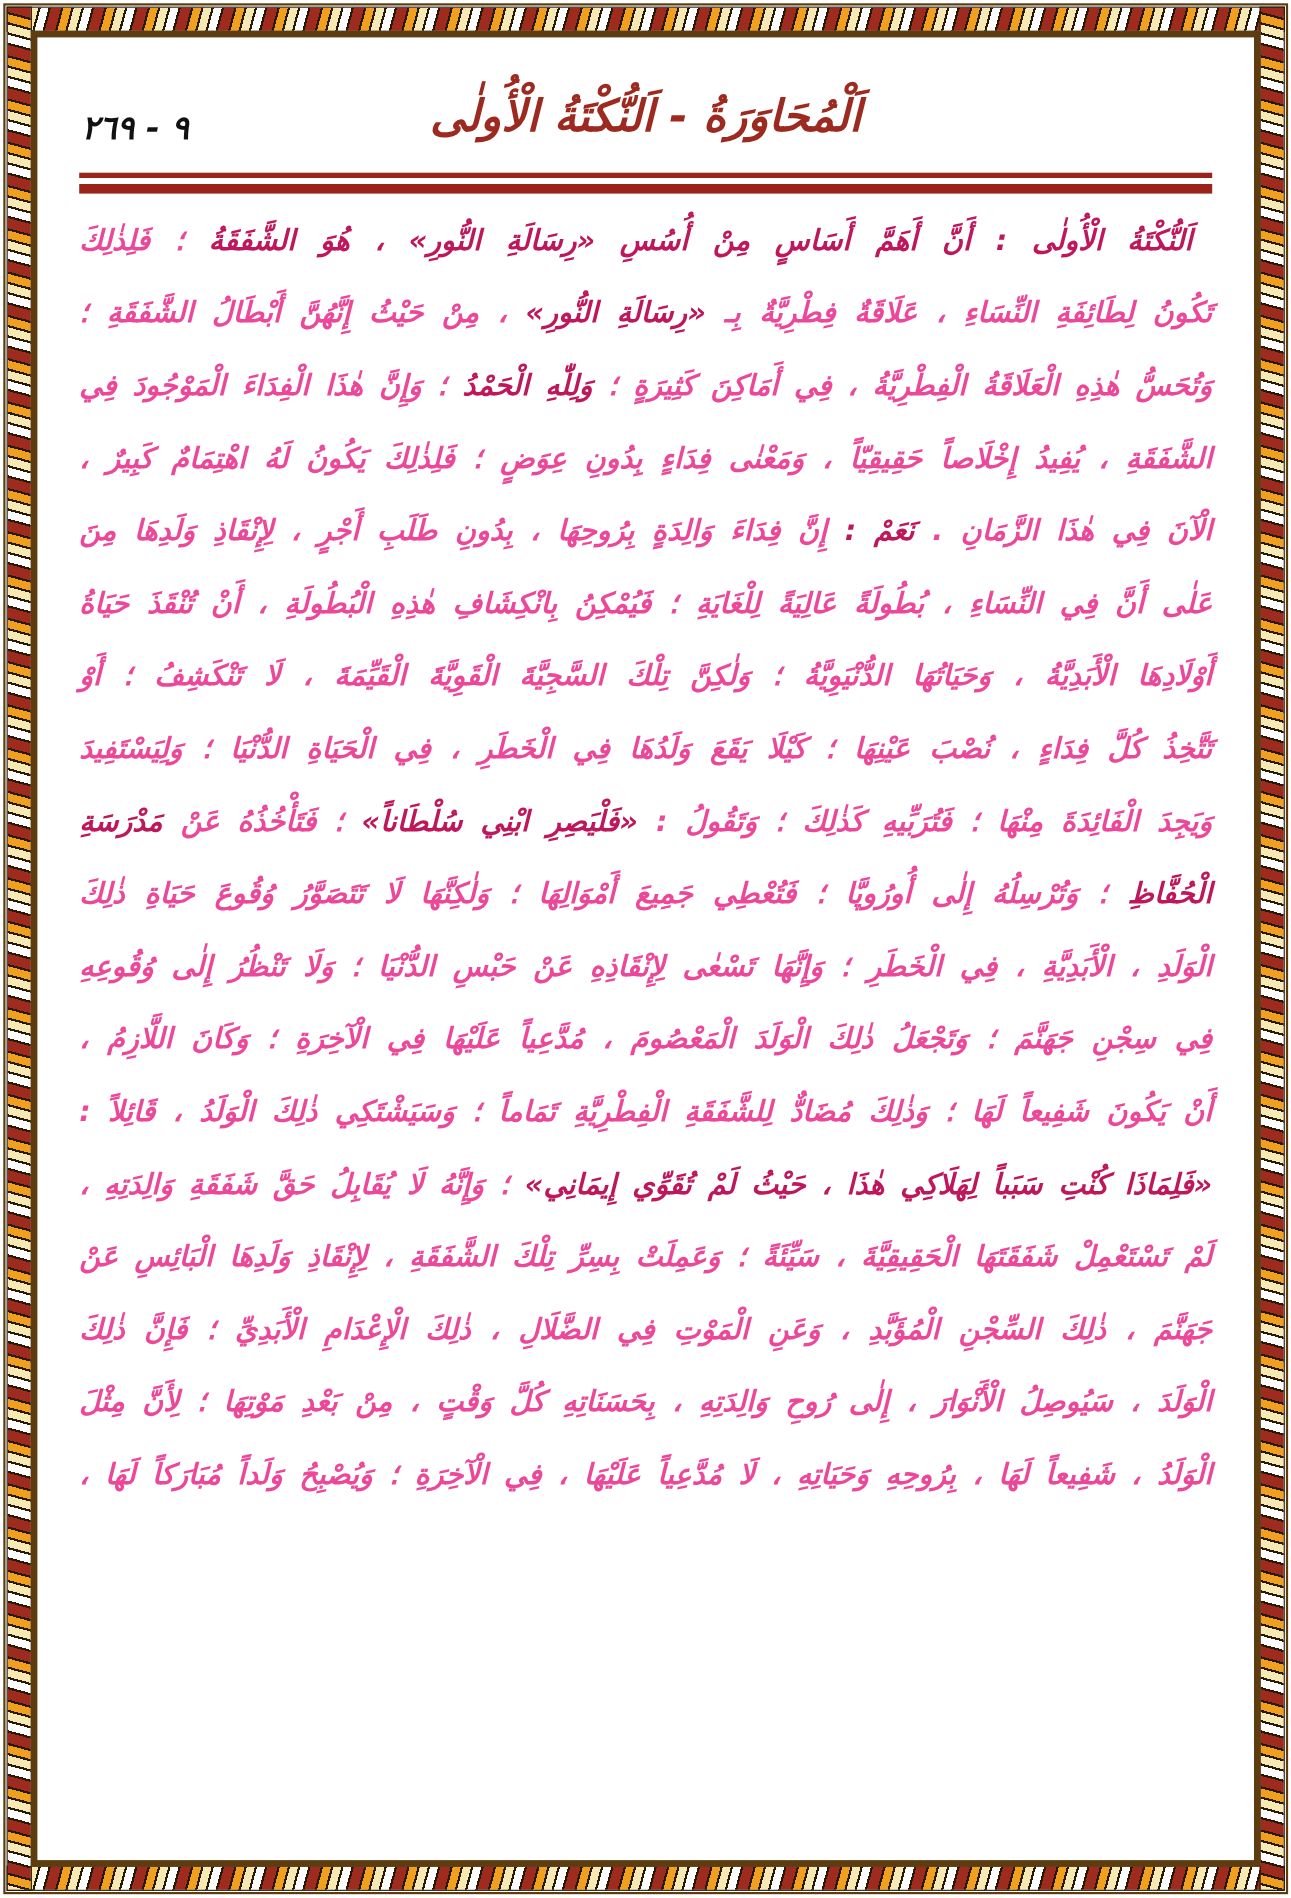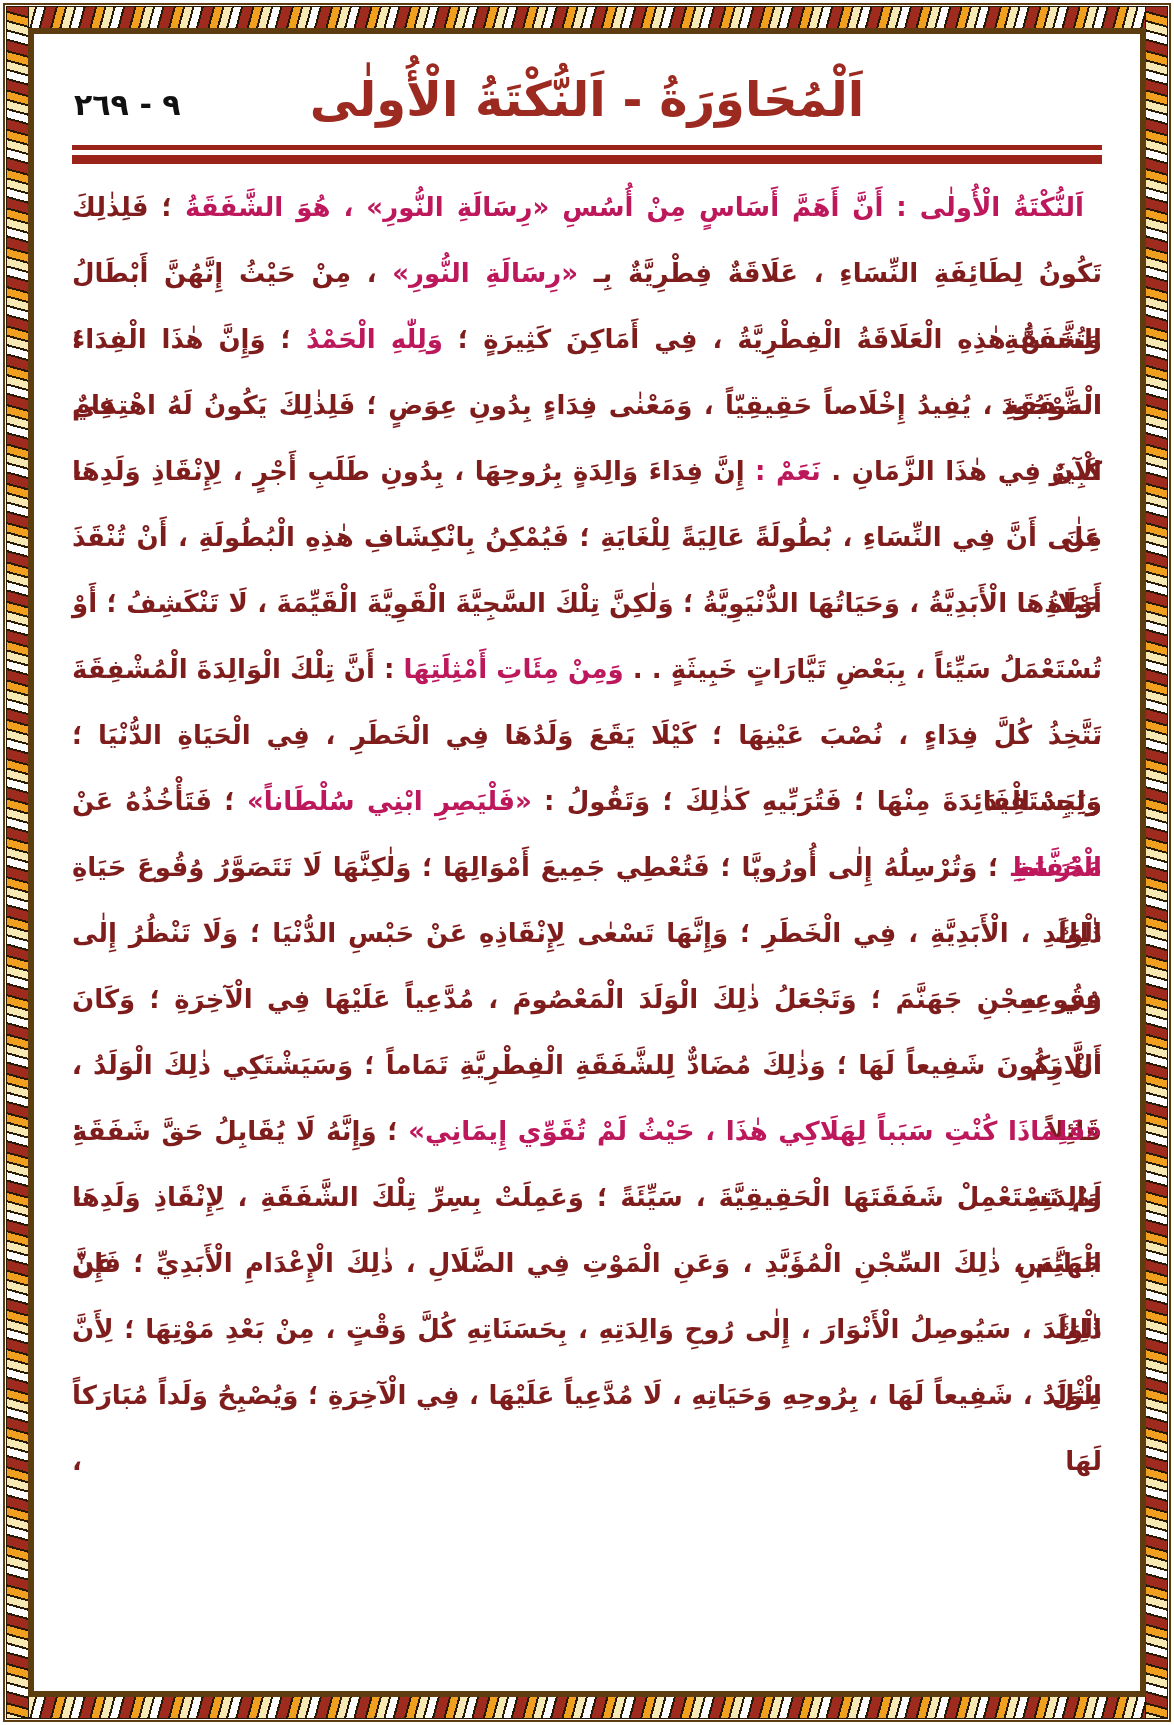--- a/index.html
+++ b/index.html
@@ -24,45 +24,45 @@
       #f0a01e 11px 18px,#261905 18px 20px,
       #f6e9b4 20px 27px,#261905 27px 29px,
       #ffffff 29px 36px,#261905 36px 38px);}
   .band-left{left:6px;}
   .band-right{right:6px;}
   .frame-inner-line{position:absolute;inset:28px;border:6px solid #5d3c10;pointer-events:none;}
 
   
   .content{
     position:absolute;inset:35px;direction:rtl;
-    padding:0 37px;box-sizing:border-box;
+    padding:12px 37px;box-sizing:border-box;font-style:italic;
   }
   .header{position:relative;height:78px;margin-top:26px;}
   .page-number{
     position:absolute;left:2px;top:26px;
     font-size:30px;font-weight:bold;color:#111111;direction:rtl;
   }
   .page-title{
-    text-align:center;font-size:48px;font-weight:bold;color:#9c2a20;
+    text-align:center;font-size:40px;font-weight:bold;color:#9c2a20;
     padding-top:10px;letter-spacing:0px;
   }
   .double-rule{
     height:19px;margin-top:6px;
     background:linear-gradient(#9a231a 0 5px,#ffffff 5px 10px,#9a231a 10px 19px);
   }
   .body-text{margin-top:10px;}
   .line{
     direction:rtl;unicode-bidi:embed;
     font-size:26px;font-weight:bold;line-height:66px;height:66px;
     color:#1b1b1b;
     text-align:justify;text-align-last:justify;
     white-space:normal;overflow:visible;
   }
   .line.indent{padding-right:18px;}
-  .black{color:#7f1d1d;margin-top:17px;}
+  .black{color:#ec4899;margin-top:17px;}
   .red{color:#be185d;}
 </style>
 </head>
 <body>
 
 <div class="frame-outer-line"></div>
 <div class="band band-top"></div>
 <div class="band band-bottom"></div>
 <div class="band band-left"></div>
 <div class="band band-right"></div>
@@ -75,21 +75,20 @@
   </div>
   <div class="double-rule"></div>
   <div class="body-text">
       <div class="line indent"><span class="red">اَلنُّكْتَةُ الْأُولٰى : أَنَّ أَهَمَّ أَسَاسٍ مِنْ أُسُسِ «رِسَالَةِ النُّورِ» ، هُوَ الشَّفَقَةُ</span><span class="black"> ؛ فَلِذٰلِكَ</span></div>
       <div class="line"><span class="black">تَكُونُ لِطَائِفَةِ النِّسَاءِ ، عَلَاقَةٌ فِطْرِيَّةٌ بِـ </span><span class="red">«رِسَالَةِ النُّورِ»</span><span class="black"> ، مِنْ حَيْثُ إِنَّهُنَّ أَبْطَالُ الشَّفَقَةِ ؛</span></div>
       <div class="line"><span class="black">وَتُحَسُّ هٰذِهِ الْعَلَاقَةُ الْفِطْرِيَّةُ ، فِي أَمَاكِنَ كَثِيرَةٍ ؛ </span><span class="red">وَلِلّٰهِ الْحَمْدُ</span><span class="black"> ؛ وَإِنَّ هٰذَا الْفِدَاءَ الْمَوْجُودَ فِي</span></div>
       <div class="line"><span class="black">الشَّفَقَةِ ، يُفِيدُ إِخْلَاصاً حَقِيقِيّاً ، وَمَعْنٰى فِدَاءٍ بِدُونِ عِوَضٍ ؛ فَلِذٰلِكَ يَكُونُ لَهُ اهْتِمَامٌ كَبِيرٌ ،</span></div>
       <div class="line"><span class="black">الْآنَ فِي هٰذَا الزَّمَانِ . </span><span class="red">نَعَمْ :</span><span class="black"> إِنَّ فِدَاءَ وَالِدَةٍ بِرُوحِهَا ، بِدُونِ طَلَبِ أَجْرٍ ، لِإِنْقَاذِ وَلَدِهَا مِنَ</span></div>
       <div class="line"><span class="black">عَلٰى أَنَّ فِي النِّسَاءِ ، بُطُولَةً عَالِيَةً لِلْغَايَةِ ؛ فَيُمْكِنُ بِانْكِشَافِ هٰذِهِ الْبُطُولَةِ ، أَنْ تُنْقَذَ حَيَاةُ</span></div>
       <div class="line"><span class="black">أَوْلَادِهَا الْأَبَدِيَّةُ ، وَحَيَاتُهَا الدُّنْيَوِيَّةُ ؛ وَلٰكِنَّ تِلْكَ السَّجِيَّةَ الْقَوِيَّةَ الْقَيِّمَةَ ، لَا تَنْكَشِفُ ؛ أَوْ</span></div>
-      <div class="line"><span class="black">تُسْتَعْمَلُ سَيِّئاً ، بِبَعْضِ تَيَّارَاتٍ خَبِيثَةٍ . . </span><span class="red">وَمِنْ مِئَاتِ أَمْثِلَتِهَا</span><span class="black"> : أَنَّ تِلْكَ الْوَالِدَةَ الْمُشْفِقَةَ ،</span></div>
       <div class="line"><span class="black">تَتَّخِذُ كُلَّ فِدَاءٍ ، نُصْبَ عَيْنِهَا ؛ كَيْلَا يَقَعَ وَلَدُهَا فِي الْخَطَرِ ، فِي الْحَيَاةِ الدُّنْيَا ؛ وَلِيَسْتَفِيدَ</span></div>
       <div class="line"><span class="black">وَيَجِدَ الْفَائِدَةَ مِنْهَا ؛ فَتُرَبِّيهِ كَذٰلِكَ ؛ وَتَقُولُ : </span><span class="red">«فَلْيَصِرِ ابْنِي سُلْطَاناً»</span><span class="black"> ؛ فَتَأْخُذُهُ عَنْ </span><span class="red">مَدْرَسَةِ</span></div>
       <div class="line"><span class="red">الْحُفَّاظِ</span><span class="black"> ؛ وَتُرْسِلُهُ إِلٰى أُورُوپَّا ؛ فَتُعْطِي جَمِيعَ أَمْوَالِهَا ؛ وَلٰكِنَّهَا لَا تَتَصَوَّرُ وُقُوعَ حَيَاةِ ذٰلِكَ</span></div>
       <div class="line"><span class="black">الْوَلَدِ ، الْأَبَدِيَّةِ ، فِي الْخَطَرِ ؛ وَإِنَّهَا تَسْعٰى لِإِنْقَاذِهِ عَنْ حَبْسِ الدُّنْيَا ؛ وَلَا تَنْظُرُ إِلٰى وُقُوعِهِ</span></div>
       <div class="line"><span class="black">فِي سِجْنِ جَهَنَّمَ ؛ وَتَجْعَلُ ذٰلِكَ الْوَلَدَ الْمَعْصُومَ ، مُدَّعِياً عَلَيْهَا فِي الْآخِرَةِ ؛ وَكَانَ اللَّازِمُ ،</span></div>
       <div class="line"><span class="black">أَنْ يَكُونَ شَفِيعاً لَهَا ؛ وَذٰلِكَ مُضَادٌّ لِلشَّفَقَةِ الْفِطْرِيَّةِ تَمَاماً ؛ وَسَيَشْتَكِي ذٰلِكَ الْوَلَدُ ، قَائِلاً :</span></div>
       <div class="line"><span class="red">«فَلِمَاذَا كُنْتِ سَبَباً لِهَلَاكِي هٰذَا ، حَيْثُ لَمْ تُقَوِّي إِيمَانِي»</span><span class="black"> ؛ وَإِنَّهُ لَا يُقَابِلُ حَقَّ شَفَقَةِ وَالِدَتِهِ ،</span></div>
       <div class="line"><span class="black">لَمْ تَسْتَعْمِلْ شَفَقَتَهَا الْحَقِيقِيَّةَ ، سَيِّئَةً ؛ وَعَمِلَتْ بِسِرِّ تِلْكَ الشَّفَقَةِ ، لِإِنْقَاذِ وَلَدِهَا الْبَائِسِ عَنْ</span></div>
       <div class="line"><span class="black">جَهَنَّمَ ، ذٰلِكَ السِّجْنِ الْمُؤَبَّدِ ، وَعَنِ الْمَوْتِ فِي الضَّلَالِ ، ذٰلِكَ الْإِعْدَامِ الْأَبَدِيِّ ؛ فَإِنَّ ذٰلِكَ</span></div>
       <div class="line"><span class="black">الْوَلَدَ ، سَيُوصِلُ الْأَنْوَارَ ، إِلٰى رُوحِ وَالِدَتِهِ ، بِحَسَنَاتِهِ كُلَّ وَقْتٍ ، مِنْ بَعْدِ مَوْتِهَا ؛ لِأَنَّ مِثْلَ</span></div>

